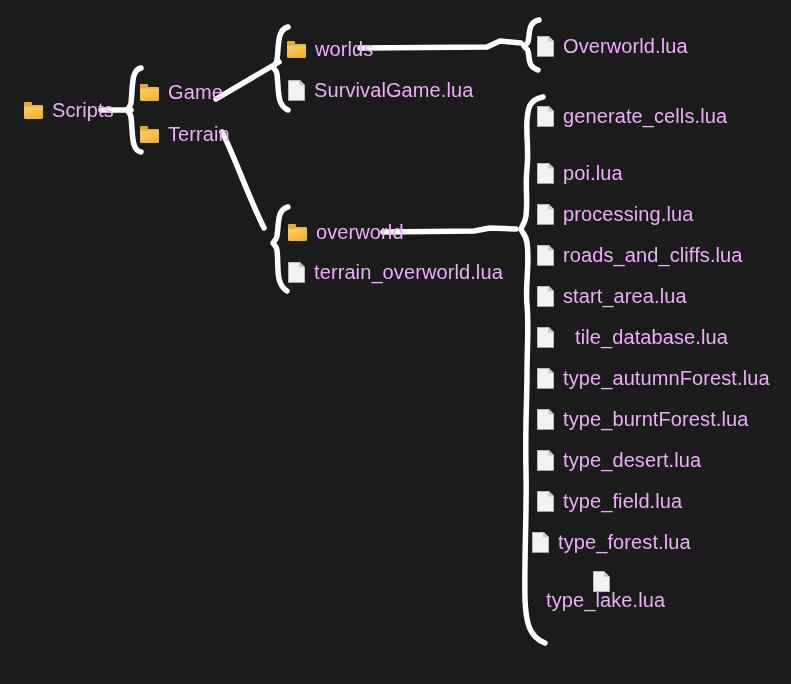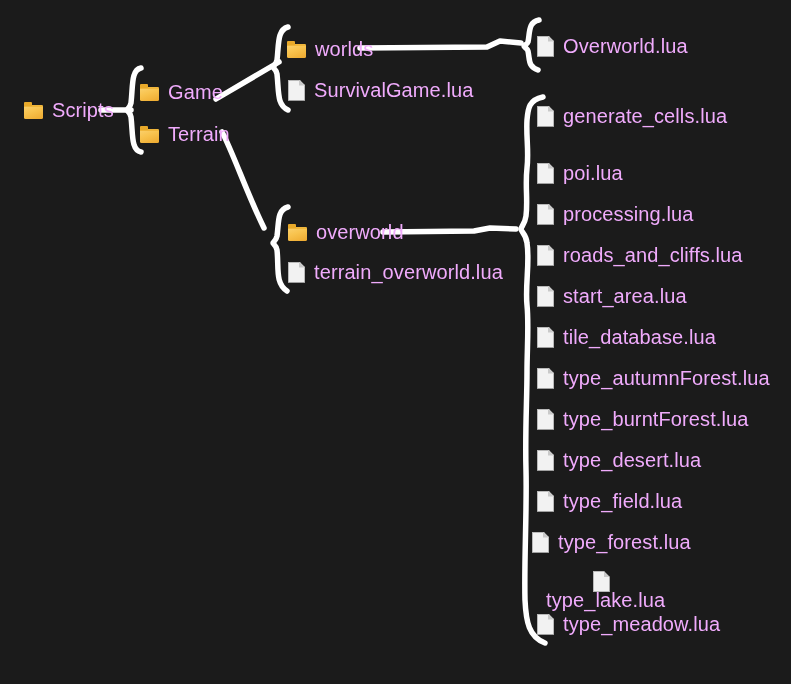--- a/index.html
+++ b/index.html
@@ -220,21 +220,21 @@
       </span>
     <span class="label">roads_and_cliffs.lua</span>
   </div>
   <div class="node" style="left:537px; top:284px;">
     <span class="ico file">
         <span class="sheet"></span>
         <span class="fold"></span>
       </span>
     <span class="label">start_area.lua</span>
   </div>
-  <div class="node" style="left:537px; top:325px;">
+  <div class="node" style="left:537px; top:325px;gap:12px;">
     <span class="ico file">
         <span class="sheet"></span>
         <span class="fold"></span>
       </span>
     <span class="label">tile_database.lua</span>
   </div>
   <div class="node" style="left:537px; top:366px;">
     <span class="ico file">
         <span class="sheet"></span>
         <span class="fold"></span>
@@ -269,21 +269,14 @@
       </span>
     <span class="label">type_forest.lua</span>
   </div>
   <div class="node" style="left:537px; top:571px;flex-direction:column;">
     <span class="ico file">
         <span class="sheet"></span>
         <span class="fold"></span>
       </span>
     <span class="label">type_lake.lua</span>
   </div>
-  <div class="node" style="left:537px; top:612px;">
-    <span class="ico file">
-        <span class="sheet"></span>
-        <span class="fold"></span>
-      </span>
-    <span class="label">type_meadow.lua</span>
-  </div>
 
 </div>
 
 </body></html>

